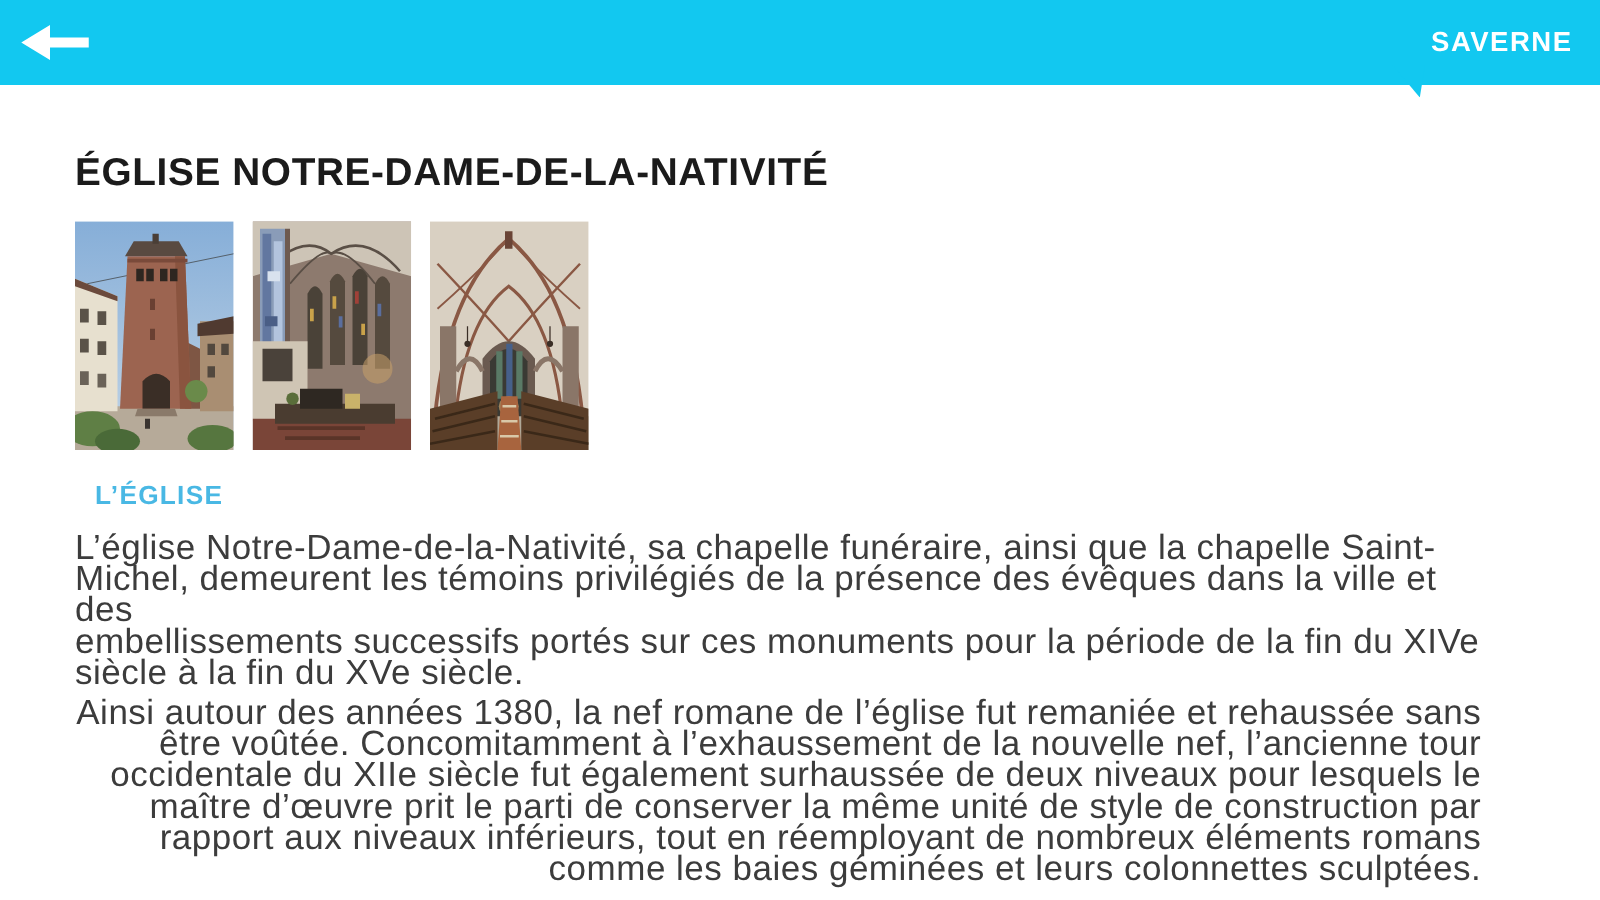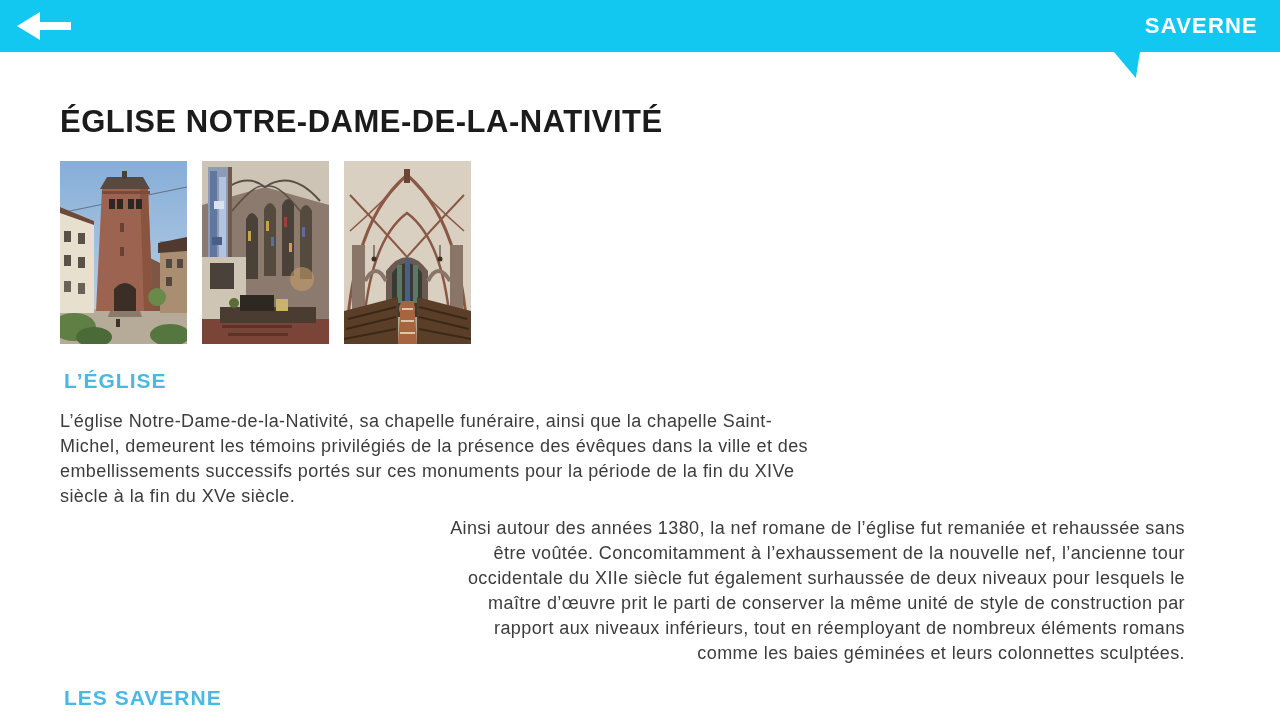--- a/index.html
+++ b/index.html
@@ -9,21 +9,21 @@
     --body-color:#3C3C3C;
   }
   *{box-sizing:border-box;}
   html,body{margin:0;padding:0;}
   body{
     width:1280px;height:720px;overflow:hidden;background:#fff;
     font-family:"Liberation Sans", sans-serif;
   }
   
   .app-header{
-    position:relative;height:52px;background:var(--header-bg);
+    position:relative;height:68px;background:var(--header-bg);
     display:flex;align-items:center;justify-content:space-between;
     padding:0 22px 0 10px;
     text-align:right;
   }
   .back-button{
     background:transparent;border:none;padding:4px 6px;cursor:pointer;
     display:flex;align-items:center;
   }
   .back-button svg{display:block;}
   .location-label{
@@ -44,27 +44,27 @@
   .photo-gallery{
     margin-top:21px;display:flex;gap:15px;
   }
   .photo{
     margin:0;padding:0;width:127px;height:183px;overflow:hidden;cursor:pointer;
     flex:0 0 auto;
   }
   .photo svg{display:block;width:127px;height:183px;}
   .section-heading{
     font-size:21px;line-height:24px;font-weight:bold;letter-spacing:1px;
-    color:var(--accent-heading);margin:4px;
+    color:var(--accent-heading);margin:16px;
   }
   .heading-eglise{margin-top:25px;}
   .heading-vitraux{margin-top:20px;}
   .para{
     margin:0;white-space:pre-line;
-    font-size:18px;line-height:25px;letter-spacing:0.4px;
+    font-size:28px;line-height:25px;letter-spacing:0.4px;
     color:var(--body-color);
   }
   .para-1{margin-top:16px;}
   .para-2{margin-top:7px;text-align:right;}
 </style>
 </head>
 <body>
 
 <header class="app-header">
   <button class="back-button">

